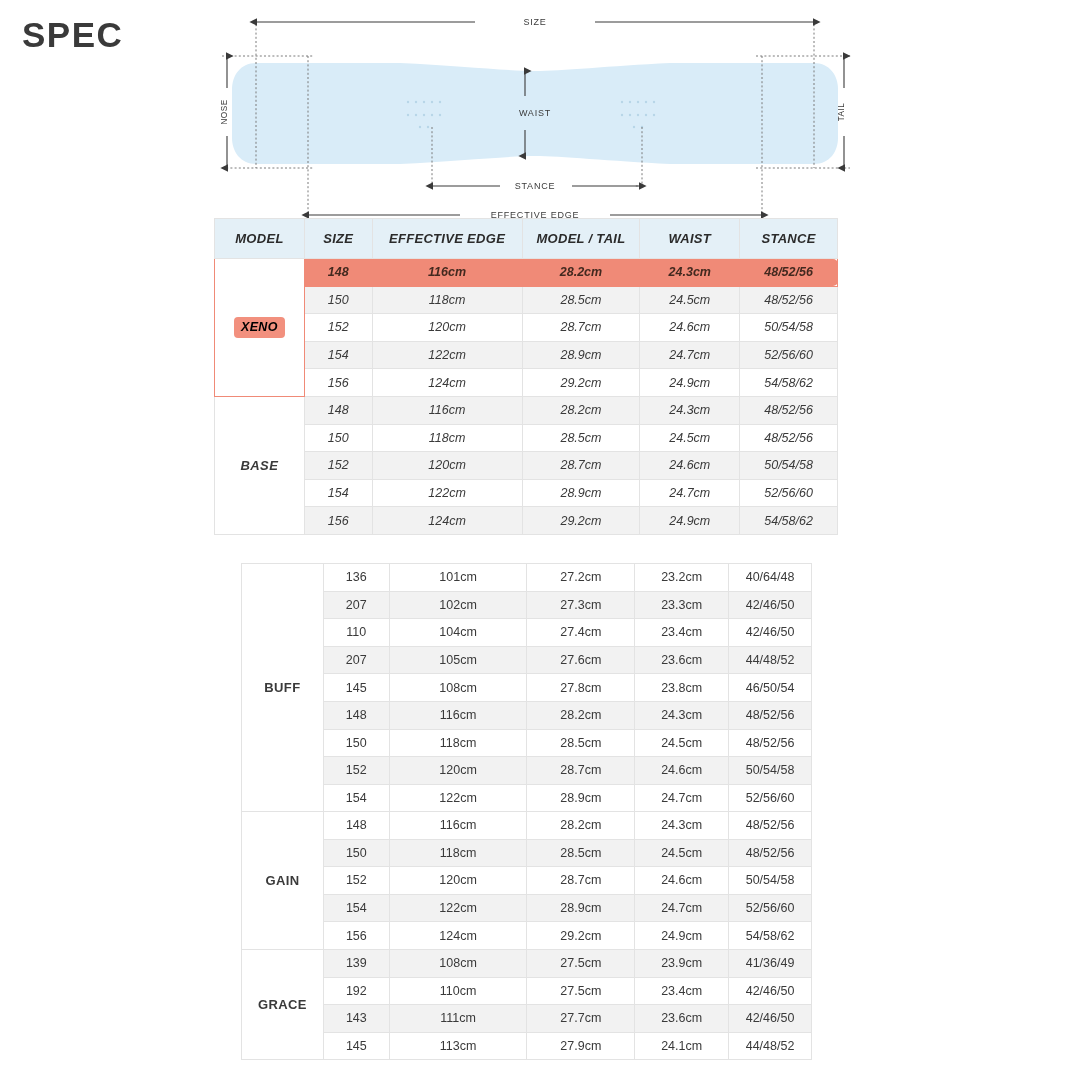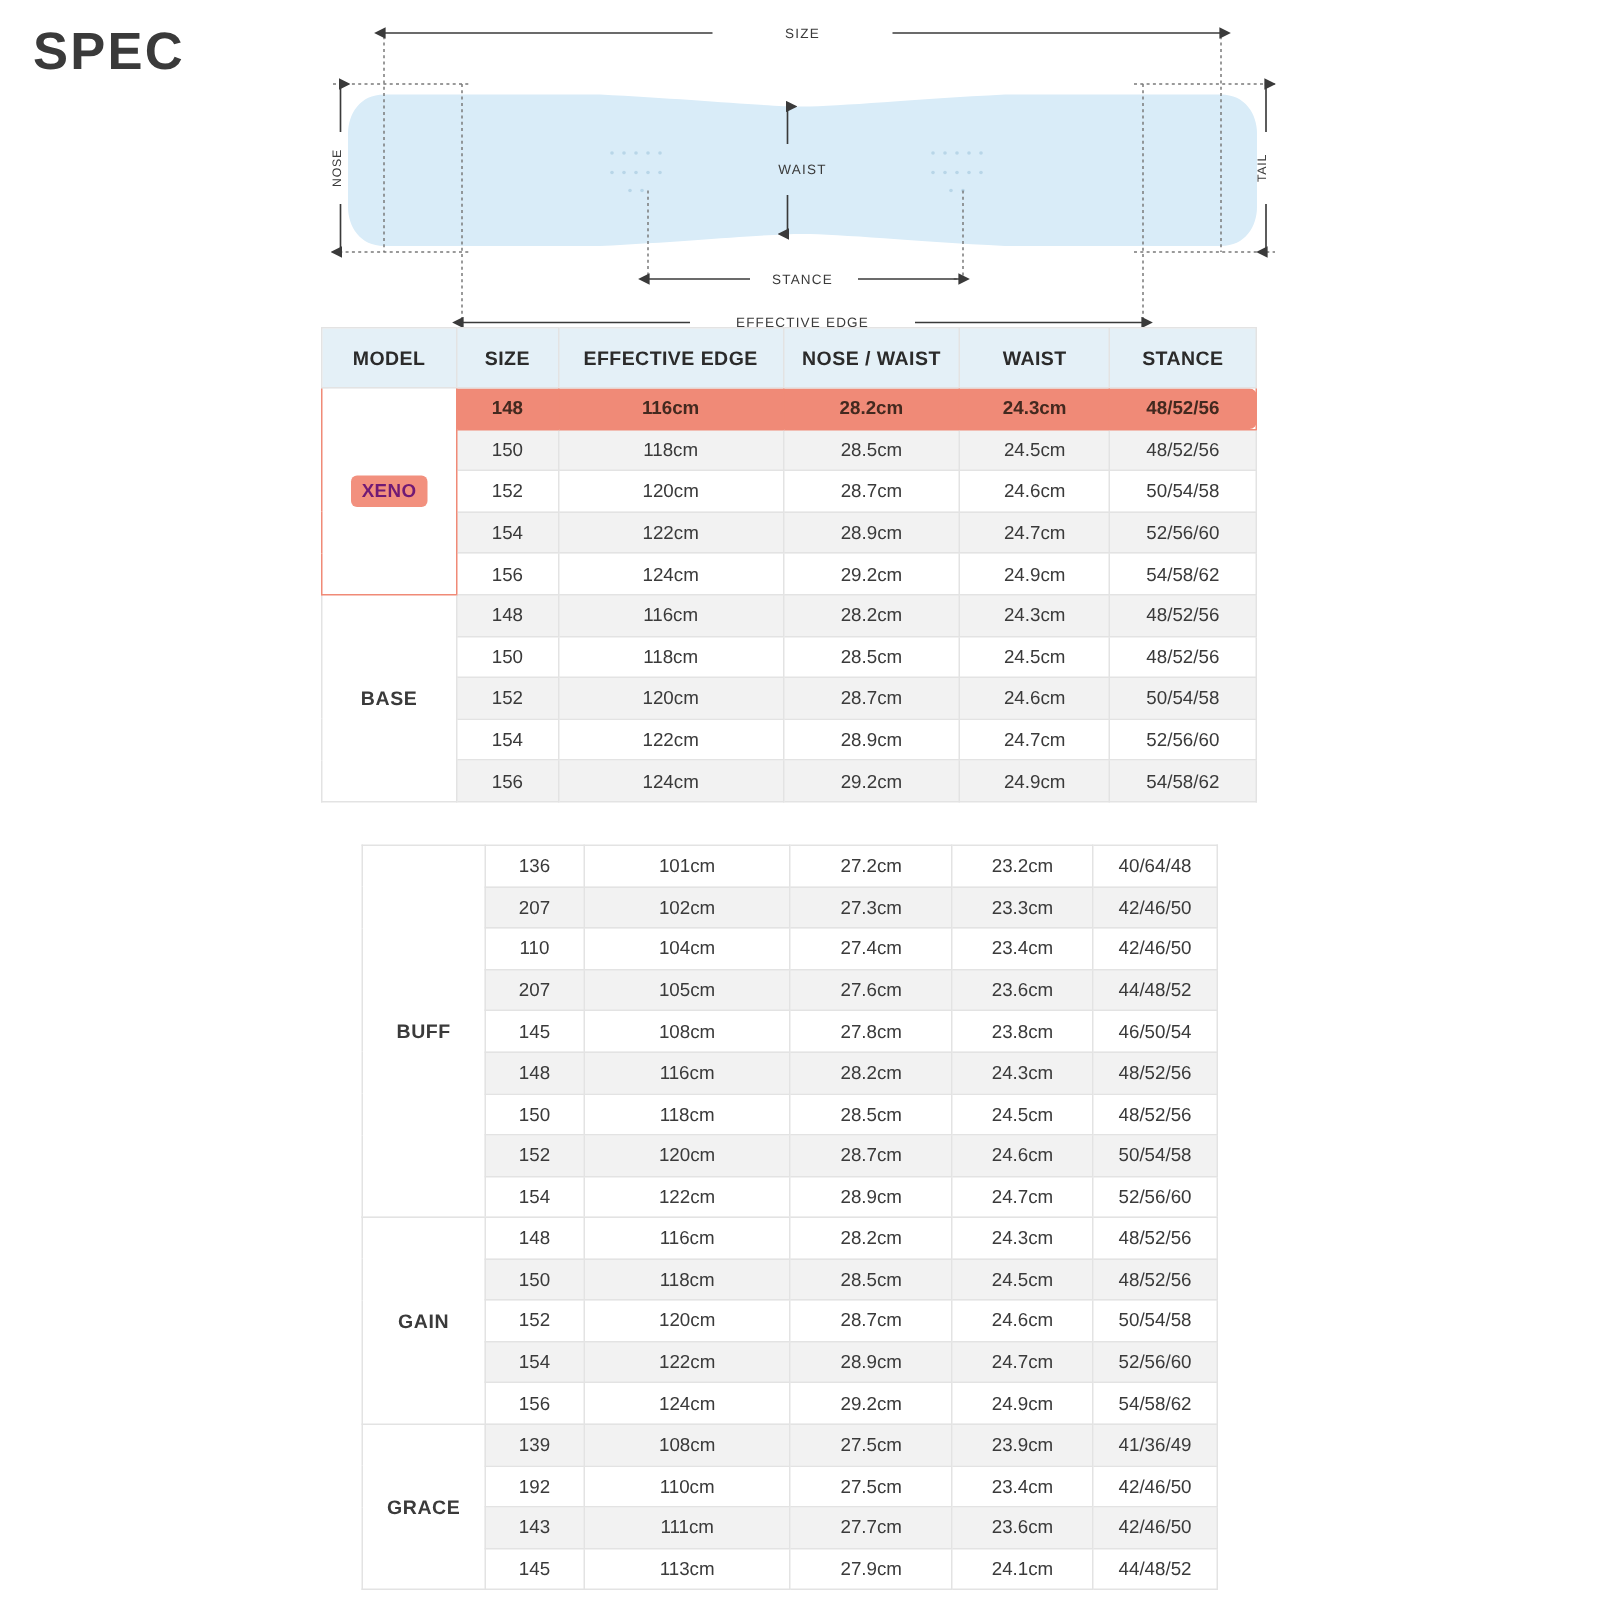--- a/index.html
+++ b/index.html
@@ -53,21 +53,21 @@
   .tbl td{height:26.6px;}
   .tbl .shade{background:#f2f2f2;}
   .tbl .modelcell{
     background:#ffffff;
     font-weight:bold;
     font-size:13px;
     letter-spacing:.4px;
   }
 
   
-  #main-table{left:214px;top:218px;width:624px;}
+  #main-table{left:214px;top:218px;width:624px;font-style:italic;}
   #main-table col.c-model{width:90px;}
   #main-table col.c-size{width:68px;}
   #main-table col.c-edge{width:150px;}
   #main-table col.c-nt{width:118px;}
   #main-table col.c-waist{width:100px;}
   #main-table col.c-stance{width:98px;}
 
   
   .subtbl{left:241px;width:571px;}
   .subtbl col.c-model{width:82px;}
@@ -87,21 +87,21 @@
     font-weight:bold;
     border-color:#f08a77;
   }
   .hl td:first-child{border-top-left-radius:5px;border-bottom-left-radius:5px;}
   .hl td:last-child{border-top-right-radius:5px;border-bottom-right-radius:5px;}
 
   
   .badge{
     display:inline-block;
     background:#f2907e;
-    color:#701a75;
+    color:#000000;
     border-radius:4px;
     padding:3px 7px 4px 7px;
     font-weight:bold;
     font-size:12.5px;
     letter-spacing:.3px;
   }
 
   
   .dimtxt{font-family:"Liberation Sans",sans-serif;font-size:8.2px;fill:#3a3a3a;letter-spacing:.5px;}
   .dimtxt-big{font-family:"Liberation Sans",sans-serif;font-size:9px;fill:#3a3a3a;letter-spacing:.8px;}
@@ -225,21 +225,21 @@
         <col class="c-edge">
       <col class="c-nt">
         <col class="c-waist">
         <col class="c-stance">
     </colgroup>
     <thead>
       <tr>
         <th>MODEL</th>
         <th>SIZE</th>
         <th>EFFECTIVE EDGE</th>
-        <th>NOSE  / WAIST</th>
+        <th>MODEL  / TAIL</th>
         <th>WAIST</th>
         <th>STANCE</th>
       </tr>
     </thead>
     <tbody id="main-body">
         <tr class="hl">
           <td rowspan="5" class="modelcell"><span class="badge">XENO</span></td>
           <td>148</td>
           <td>116cm</td>
           <td>28.2cm</td>

